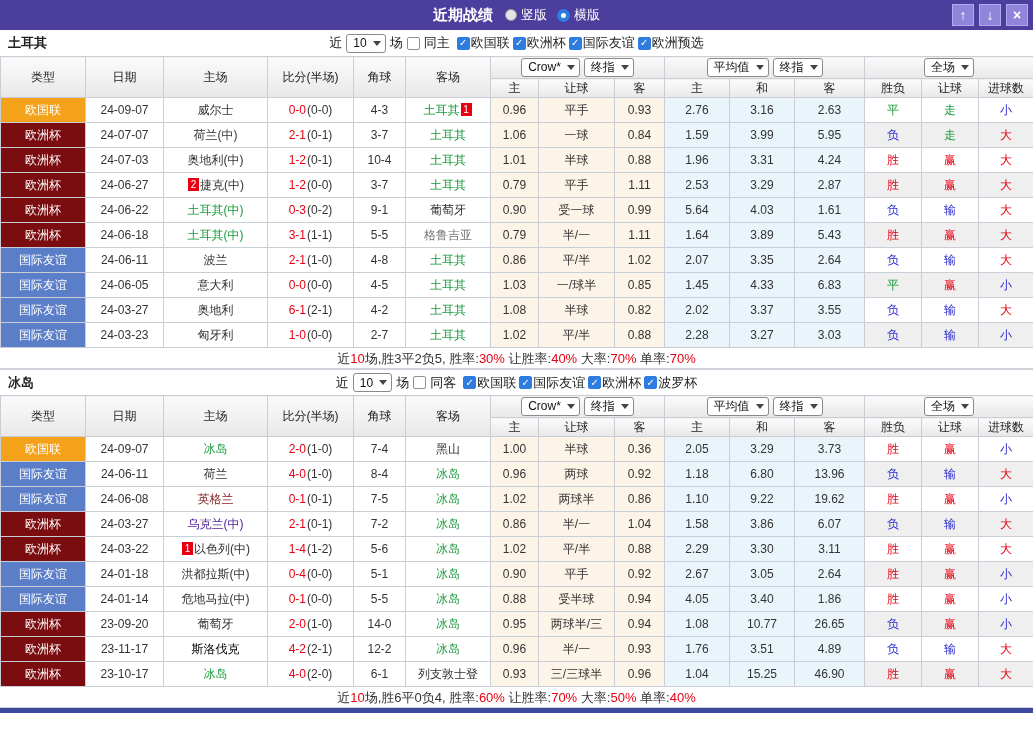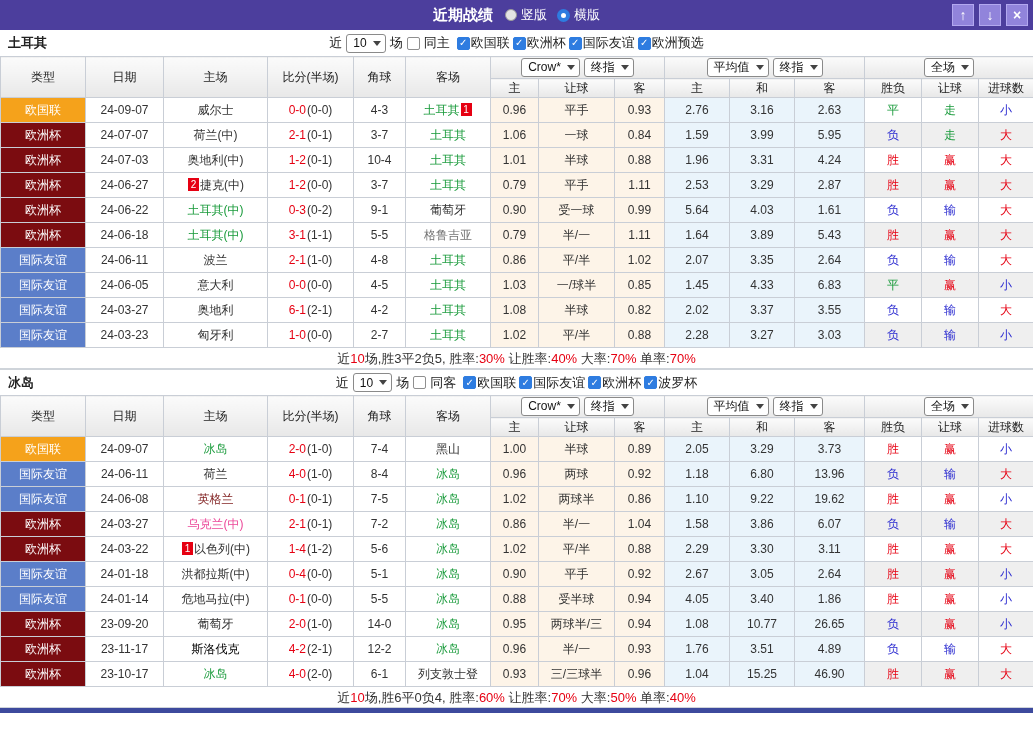--- a/index.html
+++ b/index.html
@@ -444,21 +444,21 @@
       <tbody>
   <tr>
     <td class="type" style="background: rgb(245, 162, 27);">欧国联</td>
     <td class="plain">24-09-07</td>
     <td class="plain"><span style="color: rgb(24, 154, 58);">冰岛</span></td>
     <td class="plain"><span class="ft">2-0</span><span class="ht">(1-0)</span></td>
     <td class="plain">7-4</td>
     <td class="plain"><span style="color: rgb(51, 51, 51);">黑山</span></td>
     <td class="crow">1.00</td>
     <td class="crow">半球</td>
-    <td class="crow">0.89</td>
+    <td class="crow">0.36</td>
     <td class="avg">2.05</td>
     <td class="avg">3.29</td>
     <td class="avg">3.73</td>
     <td class="res" style="color: rgb(230, 0, 18);">胜</td>
     <td class="res" style="color: rgb(230, 0, 18);">赢</td>
     <td class="res" style="color: rgb(42, 42, 208);">小</td>
   </tr>
 
   <tr>
     <td class="type" style="background: rgb(91, 126, 201);">国际友谊</td>
@@ -492,21 +492,21 @@
     <td class="avg">9.22</td>
     <td class="avg">19.62</td>
     <td class="res" style="color: rgb(230, 0, 18);">胜</td>
     <td class="res" style="color: rgb(230, 0, 18);">赢</td>
     <td class="res" style="color: rgb(42, 42, 208);">小</td>
   </tr>
 
   <tr>
     <td class="type" style="background: rgb(123, 12, 16);">欧洲杯</td>
     <td class="plain">24-03-27</td>
-    <td class="plain"><span style="color: #ec4899;">乌克兰(中)</span></td>
+    <td class="plain"><span style="color: #4c1d95;">乌克兰(中)</span></td>
     <td class="plain"><span class="ft">2-1</span><span class="ht">(0-1)</span></td>
     <td class="plain">7-2</td>
     <td class="plain"><span style="color: rgb(24, 154, 58);">冰岛</span></td>
     <td class="crow">0.86</td>
     <td class="crow">半/一</td>
     <td class="crow">1.04</td>
     <td class="avg">1.58</td>
     <td class="avg">3.86</td>
     <td class="avg">6.07</td>
     <td class="res" style="color: rgb(42, 42, 208);">负</td>

